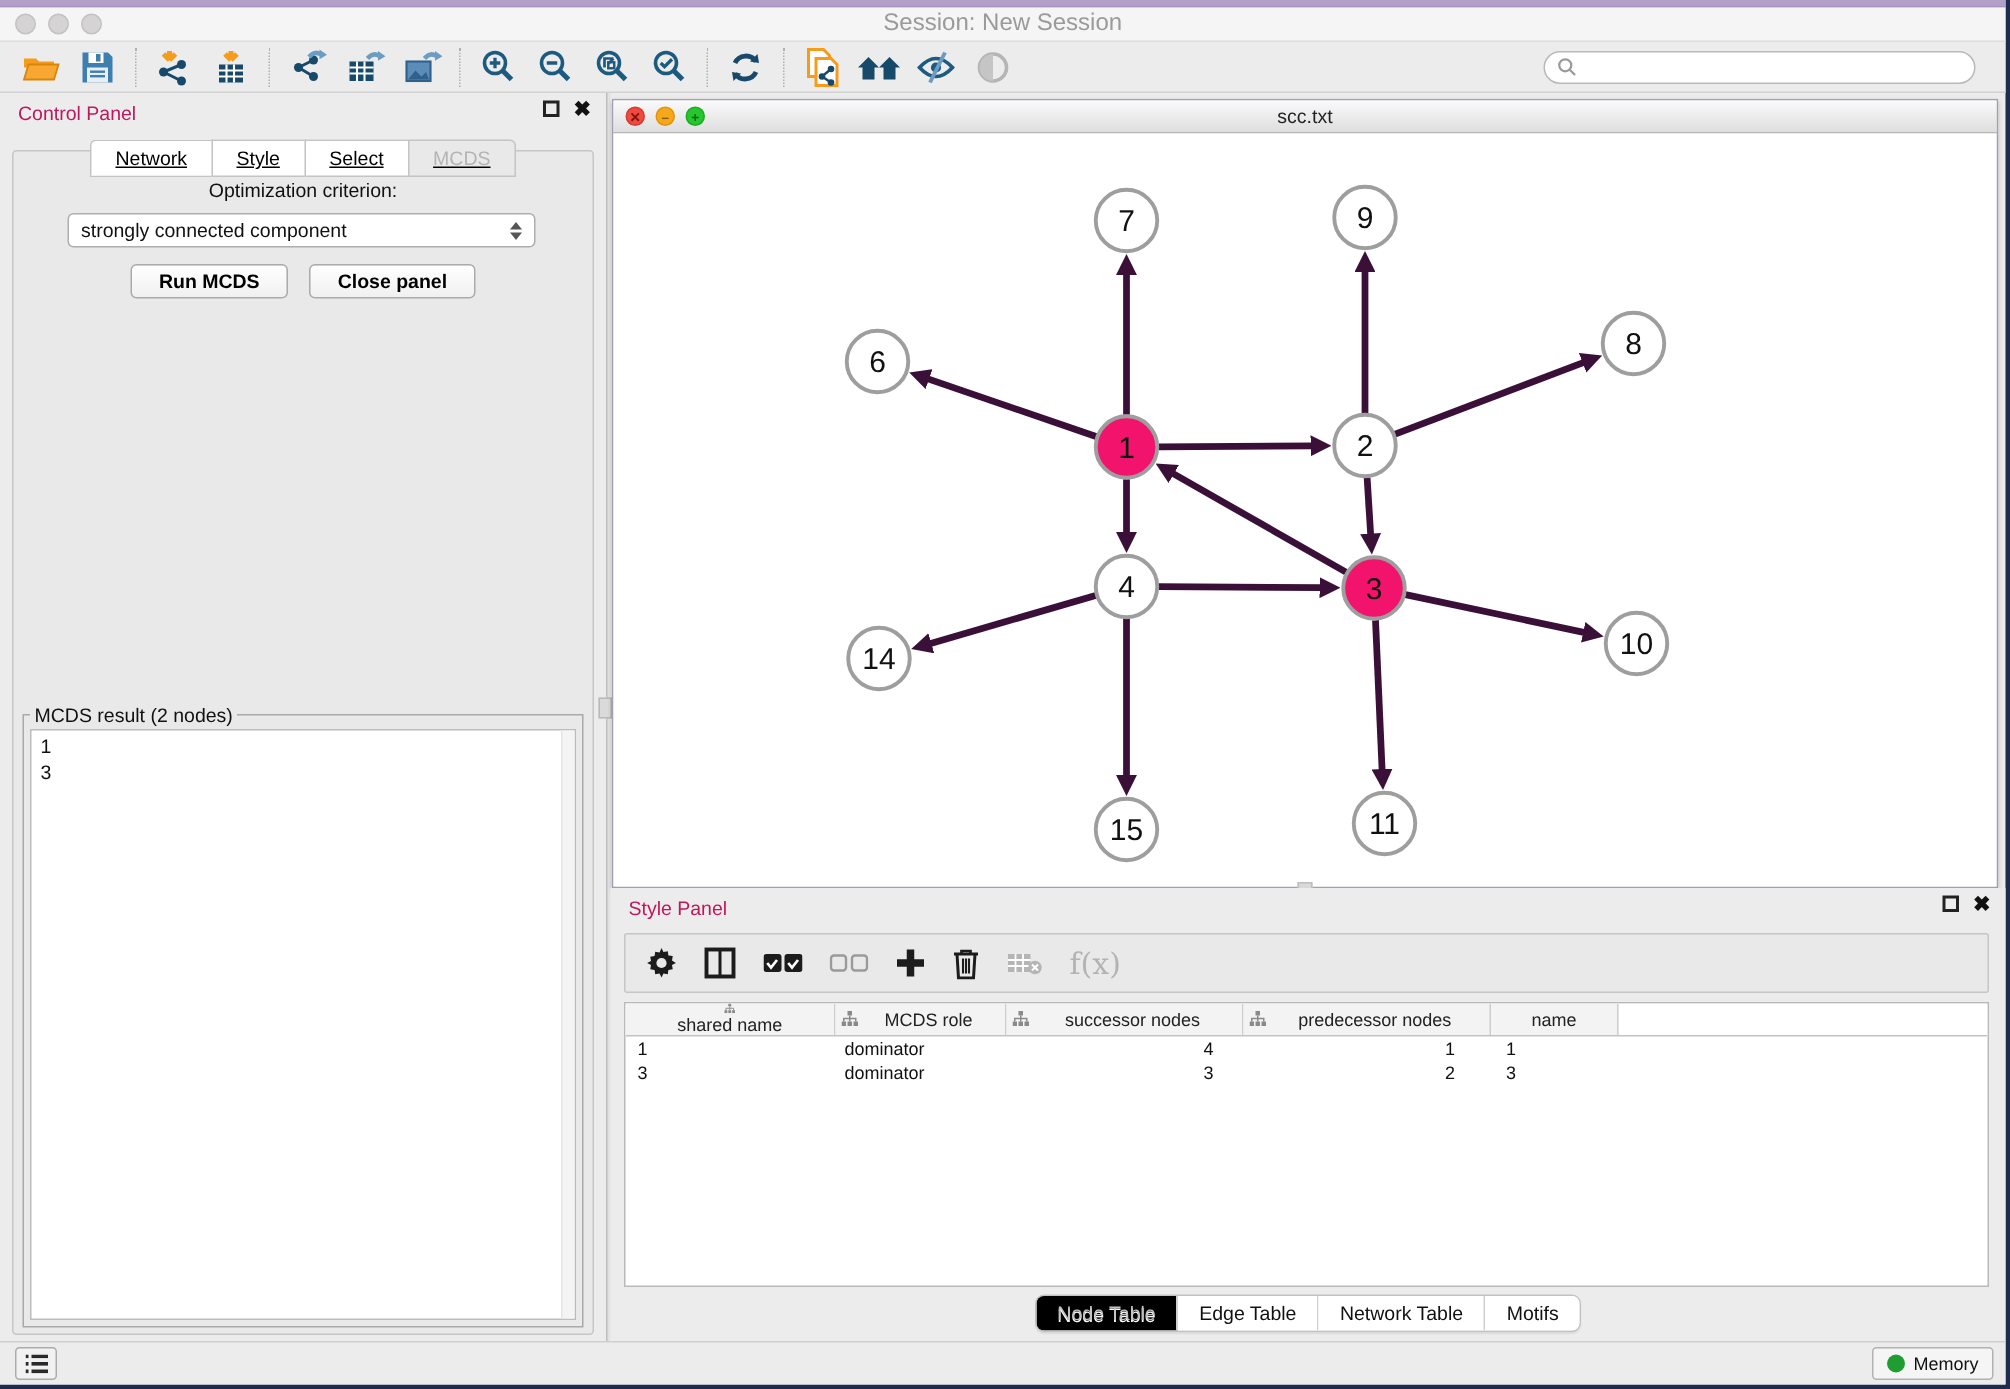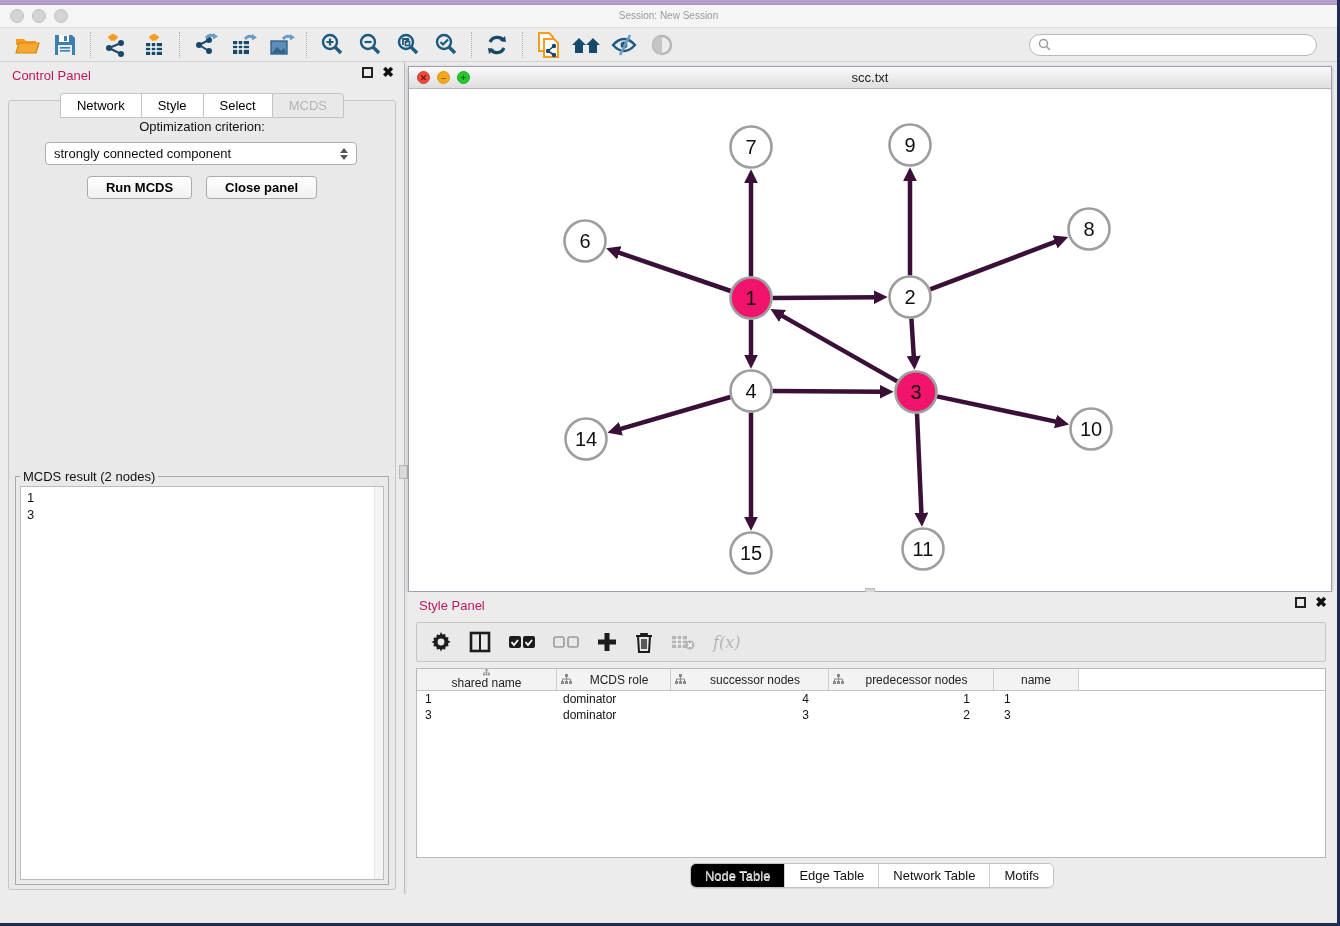--- a/index.html
+++ b/index.html
@@ -10,38 +10,38 @@
     font-family:"Liberation Sans", sans-serif;
     -webkit-font-smoothing:antialiased;
   }
   .app { position:absolute; left:0; top:0; width:1337px; height:923px; background:#ececec; }
   .top-accent { height:5px; background:#b3a0c9; border-bottom:1px solid #a890c0; }
 
   
   .titlebar { height:23px; background:#f5f5f5; position:relative; border-bottom:1px solid #dcdcdc; }
   .traffic-main { position:absolute; left:10px; top:4px; display:flex; gap:8px; }
   .traffic-main span { width:14px; height:14px; border-radius:50%; background:#d5d3d3; border:1px solid #c3c1c1; }
-  .main-title { text-align:center; line-height:22px; font-size:10px; color:#9a9a9a; }
+  .main-title { text-align:center; line-height:22px; font-size:16px; color:#9a9a9a; }
 
   
   .toolbar { height:34px; display:flex; align-items:center; padding:0 8px; background:#ececec; border-bottom:1px solid #d2d2d2; }
   .tb-btn { width:38px; height:30px; display:flex; align-items:center; justify-content:center; cursor:pointer; }
   .tb-sep { width:1px; height:26px; border-left:1px dotted #b0b0b0; margin:0 6px; }
   .search-box { margin-left:auto; margin-right:12px; width:288px; height:22px; background:#fff;
     border:1px solid #b9b9b9; border-radius:12px; display:flex; align-items:center; padding:0 8px; }
   .search-box input { border:none; outline:none; flex:1; font-size:12px; font-family:"Liberation Sans",sans-serif; background:transparent; margin-left:5px; }
 
   
   .control-panel { position:absolute; left:0; top:62px; width:404px; height:832px; background:#ececec; }
   .panel-header { height:26px; position:relative; display:flex; align-items:center; padding:0 12px; }
   .panel-title { font-size:13px; color:#be185d; }
   .panel-header-icons { position:absolute; right:10px; top:5px; display:flex; gap:9px; }
   .float-icon { width:11px; height:11px; border:2px solid #222; }
   .close-x { font-size:14px; font-weight:bold; color:#111; line-height:11px; cursor:pointer; }
-  .cp-tabs { display:flex; justify-content:center; margin-top:5px; position:relative; z-index:2; }
+  .cp-tabs { display:flex; justify-content:center; margin-top:5px; position:relative; z-index:2;text-decoration:underline; }
   .cp-tab { font-size:13px; padding:4px 16px; background:#fff; border:1px solid #c4c4c4; border-right:none; cursor:pointer; }
   .cp-tab:first-child { border-radius:4px 0 0 0; }
   .cp-tab:last-child  { border-right:1px solid #c4c4c4; border-radius:0 4px 0 0; }
   .cp-tab.active { background:#e9e9e9; color:#b4b4b4; }
   .cp-body { position:absolute; left:8px; right:8px; top:38px; bottom:4px; background:#e9e9e9;
     border:1px solid #c6c6c6; border-radius:3px; }
   .opt-label { text-align:center; font-size:13px; margin-top:18px; color:#111; }
   .dropdown { position:absolute; left:36px; right:38px; top:41px; height:23px; background:#fff;
     border:1px solid #aeaeae; border-radius:4px; display:flex; align-items:center; padding:0 8px; cursor:pointer; }
   .dropdown-value { flex:1; font-size:13px; color:#111; }
@@ -74,21 +74,21 @@
   .net-canvas { position:absolute; left:0; top:22px; right:0; bottom:0; background:#fff; }
   .net-canvas svg { position:absolute; left:0; top:0; }
   .h-handle { position:absolute; left:456px; bottom:-3px; width:10px; height:6px; background:#d8d8d8; border:1px solid #bdbdbd; }
 
   
   .table-panel { position:absolute; left:407px; top:592px; width:930px; height:302px; background:#ececec; }
   .tp-header { height:26px; position:relative; display:flex; align-items:center; padding:0 12px; }
   .tp-toolbar { position:absolute; left:9px; right:11px; top:30px; height:40px; background:#e9e9e9;
     border:1px solid #c6c6c6; border-radius:2px; display:flex; align-items:center; gap:18px; padding:0 14px; }
   .tp-tool { display:flex; align-items:center; justify-content:center; cursor:pointer; }
-  .fx { font-family:"DejaVu Serif", serif; font-style:italic; font-size:16px; color:#b3b3b3; }
+  .fx { font-family:"DejaVu Serif", serif; font-size:20px; color:#b3b3b3; }
   .table-wrap { position:absolute; left:9px; right:11px; top:76px; bottom:36px; background:#fff; border:1px solid #b9b9b9; overflow:hidden; }
   .t-headrow { display:flex; height:22px; border-bottom:1px solid #c3c3c3; background:#fff; }
   .t-hcell { background:#f3f3f3; border-right:1px solid #cdcdcd; display:flex; align-items:center; font-size:12px; color:#222; padding:0 4px; }
   .t-hcell .hlabel { flex:1; text-align:center; }
   .t-row { display:flex; height:16px; align-items:center; }
   .t-cell { font-size:12px; color:#111; overflow:hidden; white-space:nowrap; }
   .tp-tabs { position:absolute; bottom:6px; left:0; right:0; display:flex; justify-content:center; }
   .tp-tabgroup { display:flex; background:#fff; border:1px solid #c2c2c2; border-radius:6px; overflow:hidden; box-shadow:0 1px 1px rgba(0,0,0,.08); }
   .tp-tab { font-size:13px; padding:4px 14px; border-right:1px solid #d0d0d0; cursor:pointer; color:#111; background:#fff; }
   .tp-tab:last-child { border-right:none; }
@@ -503,13 +503,29 @@
     <div class="tp-tabs">
       <div class="tp-tabgroup" id="tp-tabgroup">
           <div class="tp-tab active">Node Table</div>
           <div class="tp-tab">Edge Table</div>
           <div class="tp-tab">Network Table</div>
           <div class="tp-tab">Motifs</div>
         </div>
     </div>
   </div>
 
+  <div class="statusbar">
+    <div class="status-left-btn">
+      <svg width="15" height="13" viewBox="0 0 15 13">
+        <rect x="0" y="0" width="2" height="2.4" fill="#2a2a2a"></rect>
+          <rect x="4" y="0" width="11" height="2.4" fill="#2a2a2a"></rect>
+        <rect x="0" y="5" width="2" height="2.4" fill="#2a2a2a"></rect>
+          <rect x="4" y="5" width="11" height="2.4" fill="#2a2a2a"></rect>
+        <rect x="0" y="10" width="2" height="2.4" fill="#2a2a2a"></rect>
+          <rect x="4" y="10" width="11" height="2.4" fill="#2a2a2a"></rect>
+      </svg>
+    </div>
+    <div class="memory-btn">
+      <span class="memory-dot"></span>
+      <span class="memory-label">Memory</span>
+    </div>
+  </div>
 </div>
 
 </body></html>

